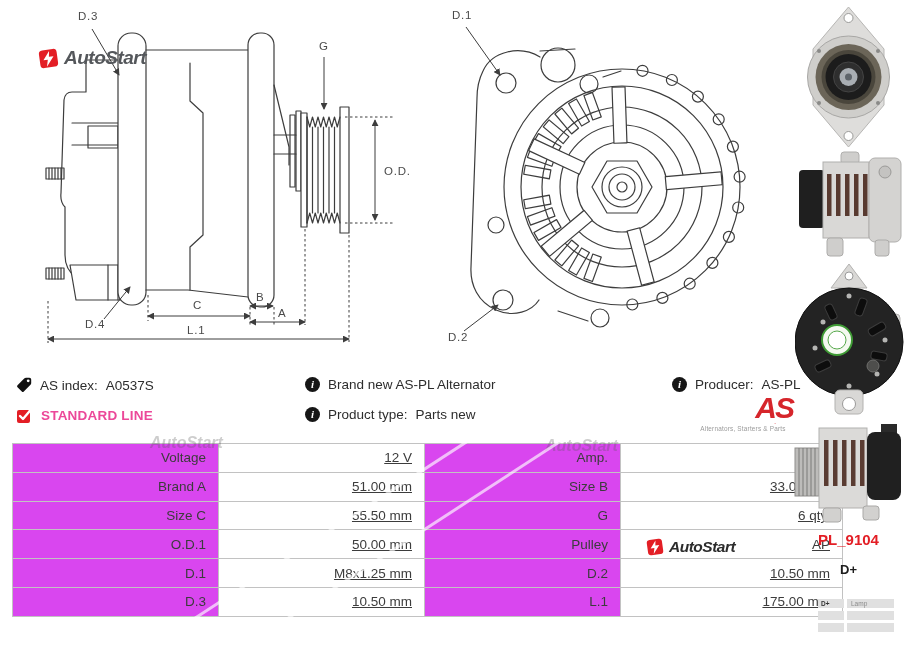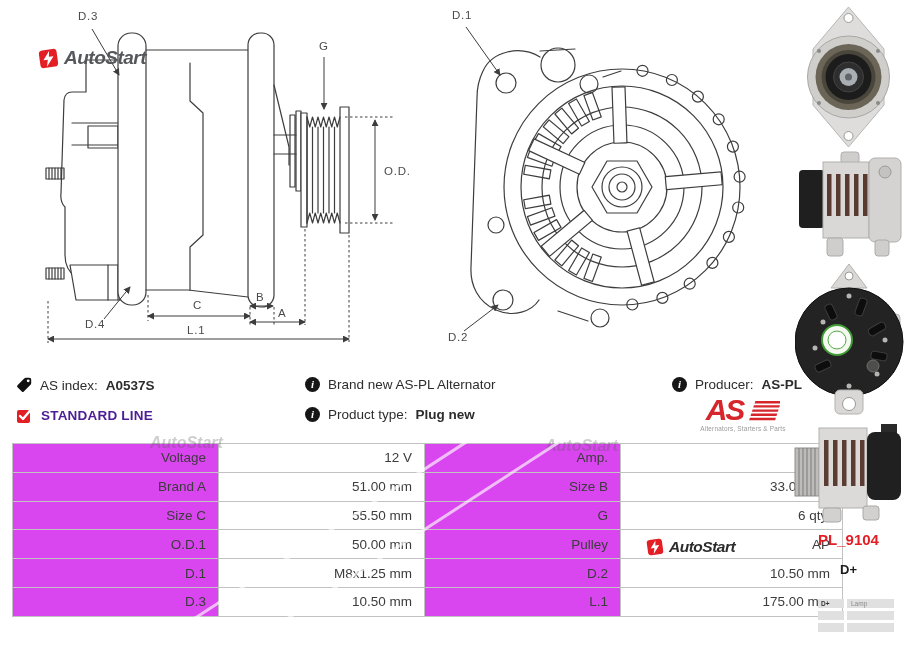--- a/index.html
+++ b/index.html
@@ -15,35 +15,35 @@
 
   
   svg text{font-family:"Liberation Sans",sans-serif;font-size:11.5px;fill:#4a4a4a;letter-spacing:.8px;}
   .ln{fill:none;stroke:#3d3d3d;stroke-width:1.2;stroke-linejoin:round;stroke-linecap:round;}
   .fw{fill:#fff;stroke:#3d3d3d;stroke-width:1.2;stroke-linejoin:round;}
   .dim{fill:none;stroke:#3d3d3d;stroke-width:1;}
   .dot{fill:none;stroke:#3d3d3d;stroke-width:1;stroke-dasharray:2.5 2.5;}
 
   
   .inf{position:absolute;display:flex;align-items:center;gap:8px;font-size:13.5px;white-space:nowrap;}
-  .inf b{font-weight:bold;}
+  .inf b{font-weight:normal;}
   .i-ico{display:inline-block;width:15px;height:15px;border-radius:50%;background:#161616;color:#fff;
          font:italic bold 11px "Liberation Serif",serif;text-align:center;line-height:15px;flex:0 0 15px;}
-  .std{color:#4c1d95;font-weight:bold;letter-spacing:.2px;}
+  .std{color:#ec4899;font-weight:bold;letter-spacing:.2px;}
   .aspl{position:absolute;left:693px;top:394px;width:100px;text-align:center;}
-  .as-row{display:flex;align-items:flex-end;justify-content:center;gap:1px;height:30px;}
+  .as-row{display:flex;align-items:flex-end;justify-content:center;gap:1px;height:30px;flex-direction:column;}
   .as-as{font:italic 900 30px "Liberation Sans",sans-serif;color:#d6252b;letter-spacing:-2px;line-height:28px;}
   .as-tag{font-size:6.4px;color:#9a9a9a;letter-spacing:.2px;margin-top:1px;}
 
   
   table.spec{position:absolute;left:12px;top:443px;width:778px;border-collapse:collapse;table-layout:fixed;}
   table.spec td{border:1px solid #c2c2c2;height:27.8px;font-size:13.5px;color:#3c3c3c;
                 text-align:right;padding:0 12px 0 0;overflow:hidden;}
   td.lab{background:#d946ef;}
-  td.val{background:#fff;}
+  td.val{background:#fff;text-decoration:underline;}
   .c1{width:193px}.c2{width:193px}.c3{width:183px}.c4{width:209px}
 
   .diag{position:absolute;height:3px;background:rgba(255,255,255,.65);pointer-events:none;z-index:5;}
   .tbl-logo{z-index:6;}
 
   
   .photo{position:absolute;}
   .plug-code{position:absolute;left:793px;top:531px;width:111px;text-align:center;
              font-size:15px;font-weight:bold;color:#e31e25;}
   .terminal{position:absolute;left:793px;top:562px;width:111px;text-align:center;
@@ -218,21 +218,21 @@
     <svg width="17" height="17" viewBox="0 0 17 17">
       <rect x="1" y="3" width="13" height="13" rx="2" fill="#e31e25"></rect>
       <path d="M4 9 L7 12 L15 2.5" fill="none" stroke="#fff" stroke-width="2.4" stroke-linecap="round" stroke-linejoin="round"></path>
     </svg>
     <span class="std">STANDARD LINE</span>
   </div>
 
   <div class="inf" style="left:305px;top:407px;">
     <span class="i-ico">i</span>
     <span>Product type:</span>
-    <b>Plug new</b>
+    <b>Parts new</b>
   </div>
 
   <div class="aspl">
     <div class="as-row">
       <span class="as-as">AS</span>
       <svg width="36" height="25" viewBox="0 0 36 25">
         <g transform="skewX(-18)" fill="#d6252b">
           <rect x="12" y="2" width="26" height="2.4"></rect>
           <rect x="12" y="6.2" width="26" height="2.4"></rect>
           <rect x="12" y="10.4" width="26" height="2.4"></rect>

